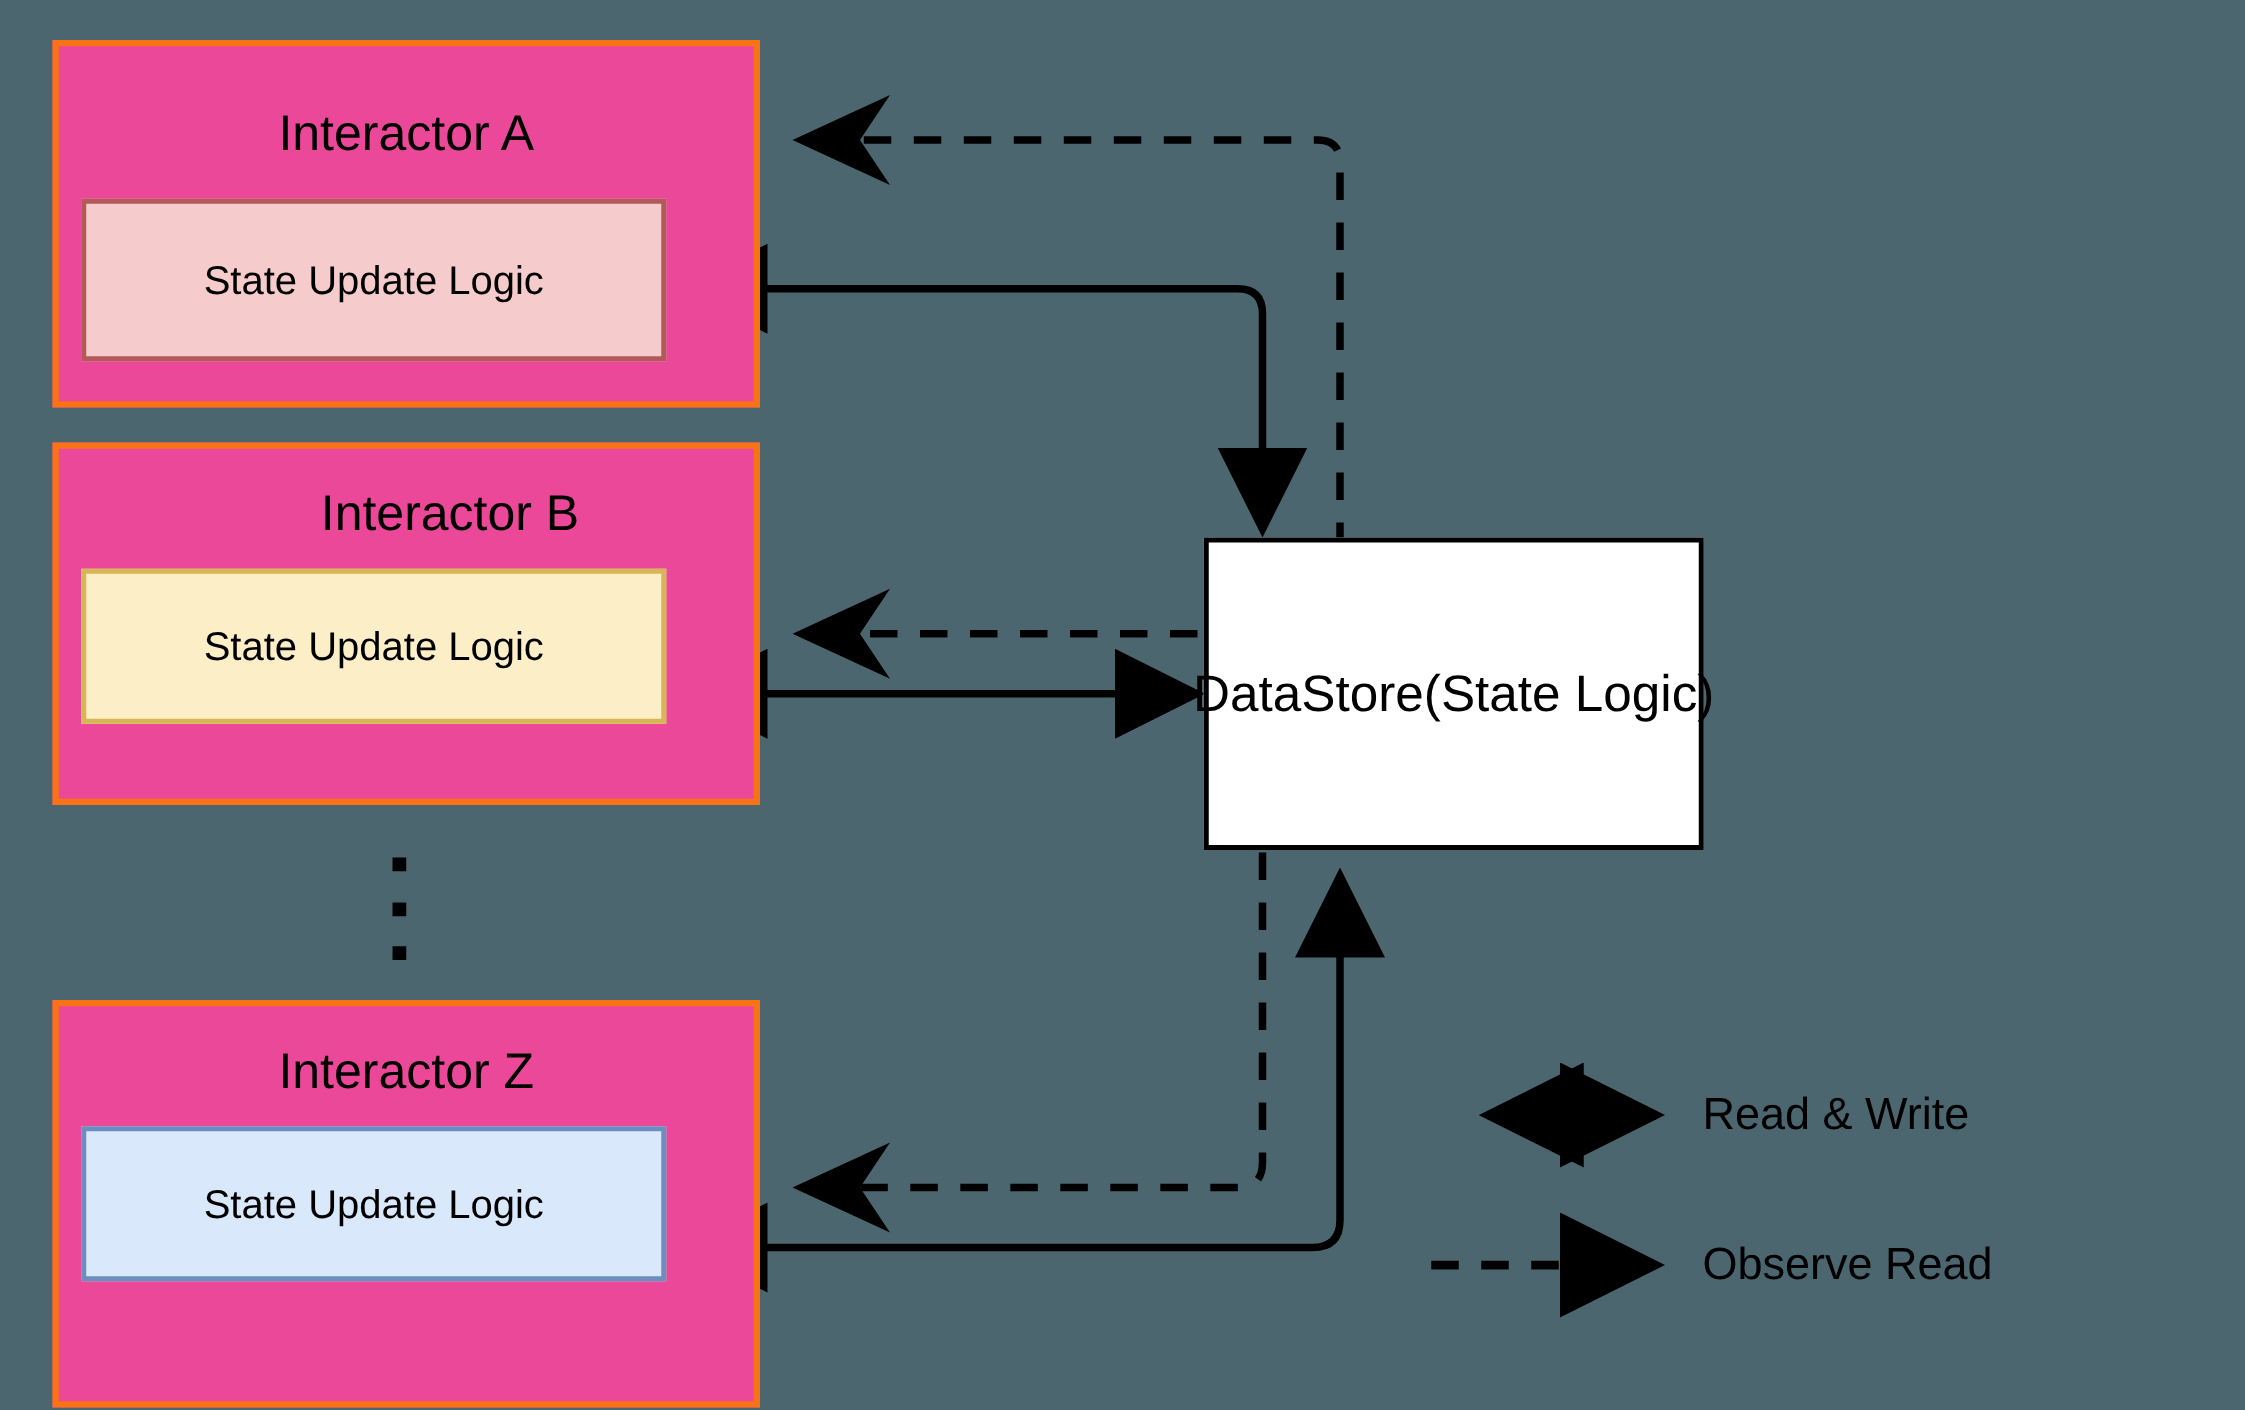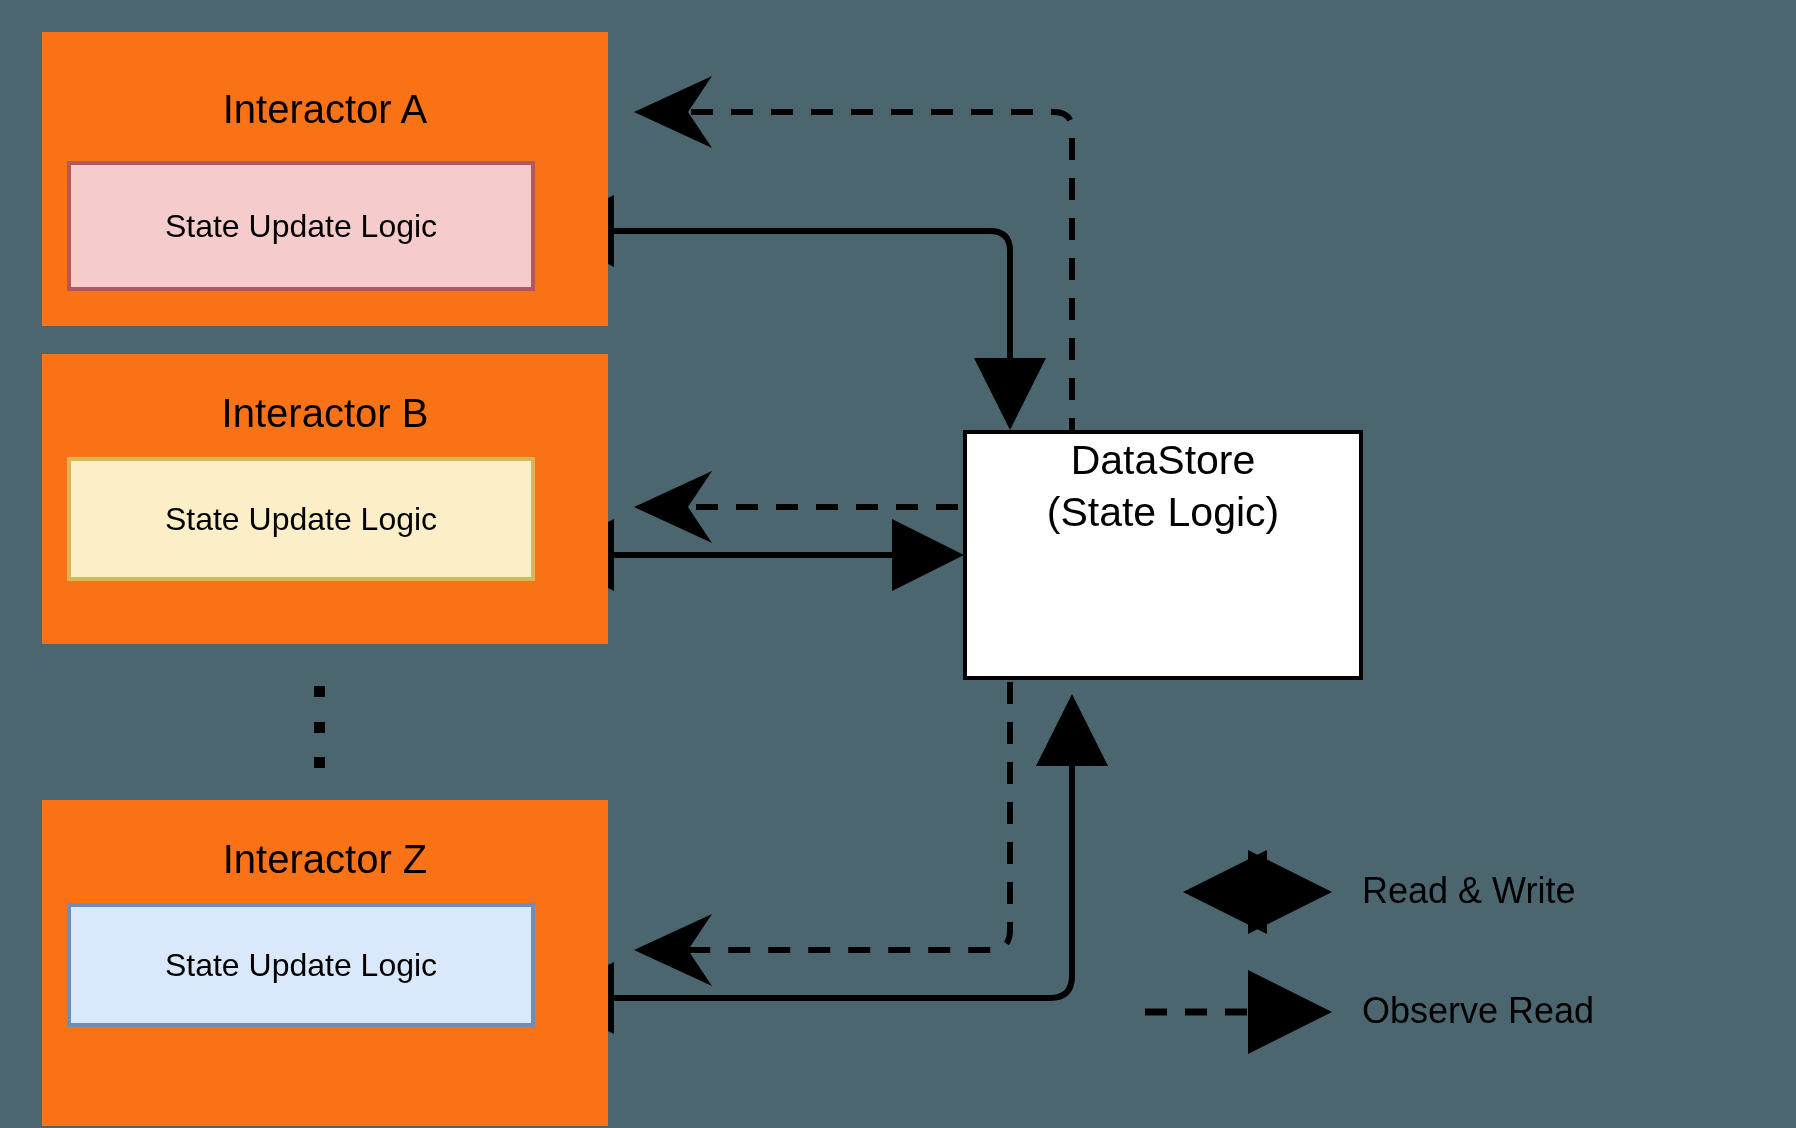--- a/index.html
+++ b/index.html
@@ -17,22 +17,22 @@
   }
   #wires {
     position: absolute;
     left: 0; top: 0;
     width: 1796px;
     height: 1128px;
     pointer-events: none;
   }
   .interactor {
     position: absolute;
-    background: #f97316;
-    border: 7px solid #f97316;
+    background: #ec4899;
+    border: 5px solid #f97316;
     box-sizing: border-box;
     text-decoration: underline;
   }
   .interactor-title {
     position: absolute;
     left: 0;
     width: 100%;
     text-align: center;
     color: #000000;
     font-size: 40px;
@@ -57,23 +57,23 @@
   .sul-pink { background: #f5cccb; border-color: #b05a5a; }
   .sul-yellow { background: #fcefc7; border-color: #d6b656; }
   .sul-blue  { background: #dae8fc; border-color: #6c8ebf; }
 
   .datastore {
     position: absolute;
     background: #ffffff;
     border: 4px solid #000000;
     box-sizing: border-box;
     display: flex;
-    flex-direction: column;
+    flex-direction: row;
     align-items: center;
-    justify-content: flex-start;
+    justify-content: center;
   }
   .datastore span {
     color: #000000;
     font-size: 41px;
     line-height: 52px;
     white-space: nowrap;
   }
 
   .vdots {
     position: absolute;
@@ -133,21 +133,21 @@
   </svg>
 
   <div class="interactor" style="left:42px; top:32px; width:566px; height:294px;">
     <div class="interactor-title" style="top:48px;">Interactor A</div>
     <div class="sul sul-pink" style="left:18px; top:122px; width:468px; height:130px;">
       <span>State Update Logic</span>
     </div>
   </div>
 
   <div class="interactor" style="left:42px; top:354px; width:566px; height:290px;">
-    <div class="interactor-title" style="top:30px;">Interactor B</div>
+    <div class="interactor-title" style="top:30px;margin-left:35px;">Interactor B</div>
     <div class="sul sul-yellow" style="left:18px; top:96px; width:468px; height:124px;">
       <span>State Update Logic</span>
     </div>
   </div>
 
   <div class="vdots" style="left:313px; top:686px; width:12px; height:82px;">
     <i></i>
       <i></i>
       <i></i>
   </div>

